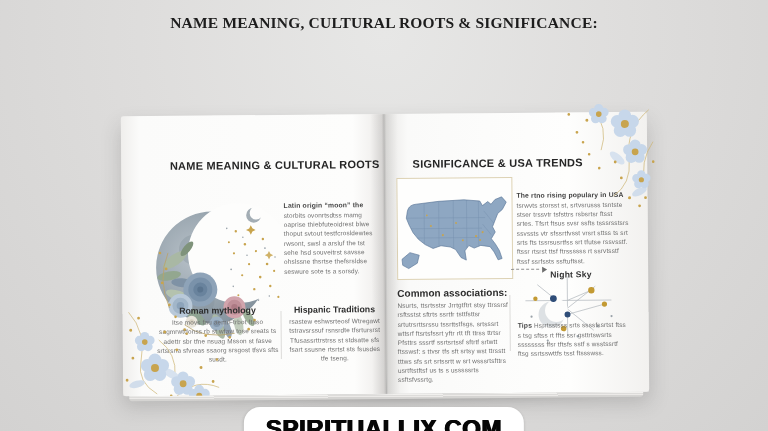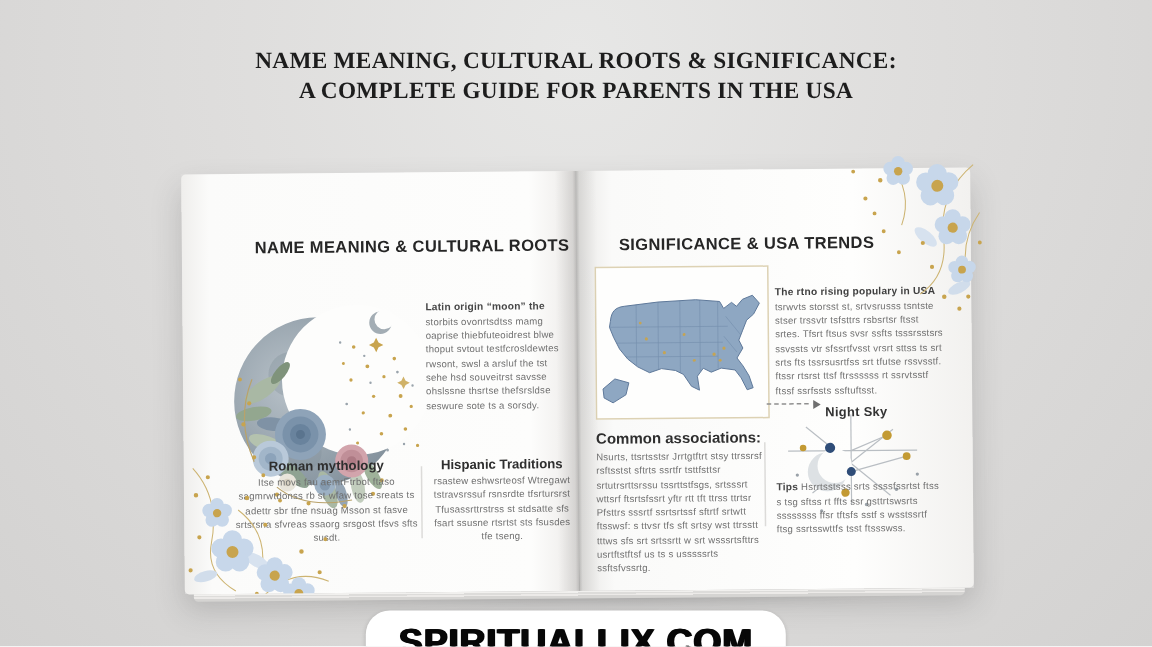--- a/index.html
+++ b/index.html
@@ -4,21 +4,21 @@
 <style>
   html,body{margin:0;padding:0;}
   body{font-family:"Liberation Sans",sans-serif;}
   .stage{position:relative;width:768px;height:431px;overflow:hidden;
     background:radial-gradient(ellipse at 50% 8%, #e7e7e6 0%, #dedddc 45%, #d3d2d1 100%);}
   
   .hdr{position:absolute;top:10px;left:0;width:100%;text-align:center;color:#141414;}
   .title{font-family:"Liberation Serif",serif;font-size:37px;letter-spacing:1.5px;color:#0f0f0f;}
   .subtitle{font-family:"Liberation Serif",serif;font-weight:700;font-size:15.5px;
     letter-spacing:.2px;color:#1d1d1d;line-height:1.28;}
-  .subtitle.s1{margin-top:21px;}
+  .subtitle.s1{margin-top:3px;}
   
   .book-shadow{position:absolute;left:134px;top:374px;width:510px;height:30px;
     background:radial-gradient(ellipse at center, rgba(40,40,40,.38), rgba(40,40,40,0) 68%);
     filter:blur(4px);}
   .book{position:absolute;left:122px;top:114px;width:526px;height:280px;transform:rotate(-.5deg);
     box-shadow:0 10px 20px rgba(60,60,60,.22);}
   .page{position:absolute;top:0;height:280px;width:263px;}
   .page.left{left:0;background:linear-gradient(to right,#efeeec 0%,#fbfbfa 7%,#fdfdfc 88%,#eceae8 100%);
     border-radius:3px 0 0 3px;}
   .page.right{left:263px;background:linear-gradient(to right,#e8e7e5 0%,#fafaf9 9%,#fefefd 70%,#f2f1ef 100%);
@@ -67,21 +67,20 @@
   .footer-pill span{font-size:24px;font-weight:800;letter-spacing:.6px;color:#070707;
     text-shadow:.7px 0 0 currentColor,-.7px 0 0 currentColor;}
 </style>
 </head>
 <body>
 
 <div class="stage">
 
   <div class="hdr">
     <div class="subtitle s1">NAME MEANING, CULTURAL ROOTS &amp; SIGNIFICANCE:</div>
-    <div class="subtitle">A COMPLETE GUIDE FOR PARENTS IN THE USA</div>
   </div>
 
   <div class="book-shadow"></div>
 
   <div class="book">
 
     <div class="page left">
       <h2>NAME MEANING &amp; CULTURAL ROOTS</h2>
 
       <svg class="moon" viewBox="0 0 152 152">

